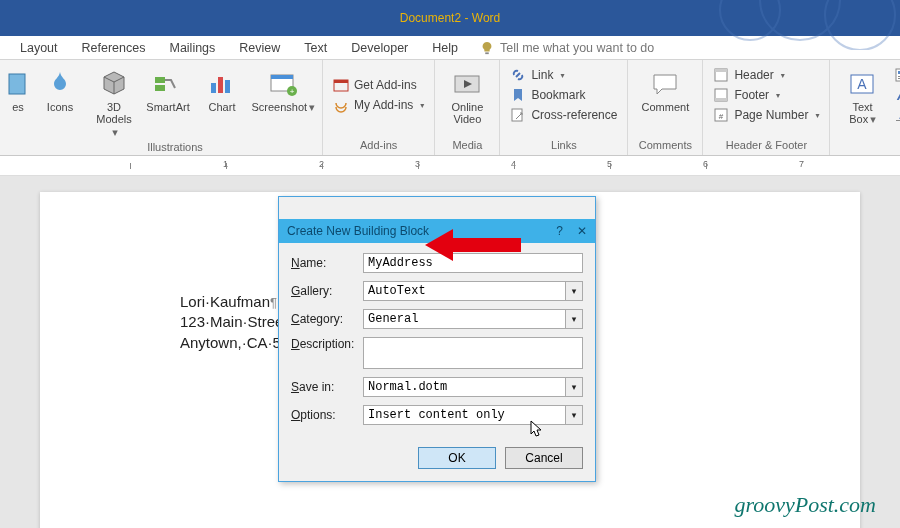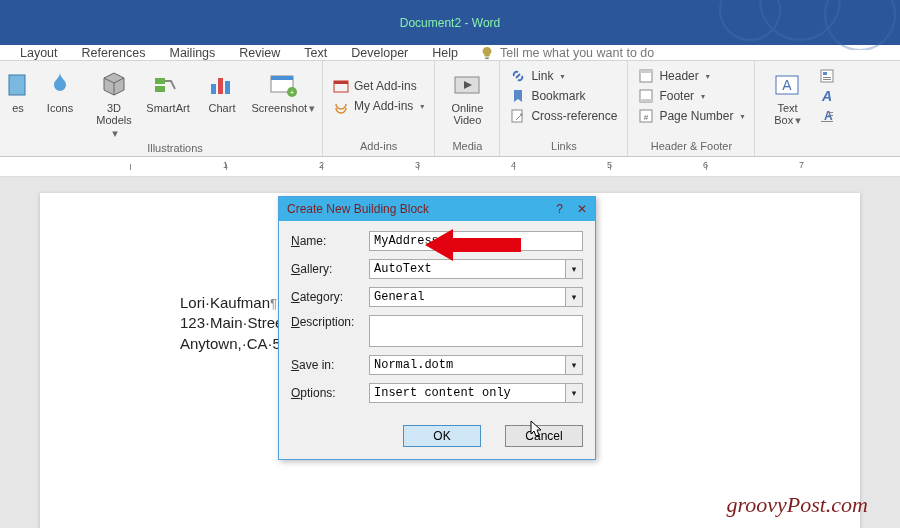--- a/index.html
+++ b/index.html
@@ -1,21 +1,21 @@
 <!DOCTYPE html>
 <html><head>
 <meta charset="utf-8">
 <style>
   * { box-sizing: border-box; margin: 0; padding: 0; font-family: "Segoe UI", sans-serif; }
   body { background: #e6e6e6; width: 900px; height: 528px; overflow: hidden; position: relative; }
 
-  .titlebar { height: 45px; background: #2b579a; color: #86efac; font-size: 12px; display: flex; align-items: center; justify-content: center; position: relative; }
+  .titlebar { height: 36px; background: #2b579a; color: #eab308; font-size: 12px; display: flex; align-items: center; justify-content: center; position: relative; }
   .titlebar svg { position:absolute; top:-10px; right:-10px; opacity:.35; }
 
-  .tabbar { height: 16px; background: #fff; border-bottom: 1px solid #d4d4d4; display: flex; align-items: center; padding: 0 8px; font-size: 12.5px; color: #444; gap: 0; }
+  .tabbar { height: 24px; background: #fff; border-bottom: 1px solid #d4d4d4; display: flex; align-items: center; padding: 0 8px; font-size: 12.5px; color: #444; gap: 0; }
   .tab { padding: 4px 12px; cursor: default; }
   .tell { margin-left: 10px; color: #777; display:flex; align-items:center; gap:6px;}
   .bulb { width:14px; height:14px; }
 
   .ribbon { height: 96px; background: #f3f3f3; border-bottom: 1px solid #c8c8c8; display: flex; font-size: 11.5px; color: #444; }
   .group { border-right: 1px solid #d9d9d9; padding: 4px 8px 0 8px; display: flex; flex-direction: column; justify-content: space-between; }
   .group-label { text-align: center; color: #666; font-size: 11px; padding: 2px 0 4px 0; }
   .row { display: flex; align-items: flex-start; gap: 6px; }
   .big { display: flex; flex-direction: column; align-items: center; width: 48px; gap:2px; padding-top:4px;}
   .big .ic { width: 32px; height: 32px; display:flex; align-items:center; justify-content:center; }
@@ -28,38 +28,38 @@
   .ruler { height: 20px; background: #fff; border-bottom:1px solid #ddd; position:relative; font-size:9px; color:#666; display:flex; align-items:center; padding-left:130px;}
   .ruler .tick { position:relative; width:96px; border-left:1px solid #888; height:6px; }
   .ruler .num { position:absolute; top:-4px; left:92px; }
 
   .docarea { background:#e6e6e6; height: 360px; padding: 16px 40px; position:relative;}
   .page { background:#fff; width: 820px; height: 340px; margin:0 auto; box-shadow:0 1px 4px rgba(0,0,0,.2); padding: 100px 0 0 140px; font-family: Calibri, sans-serif; font-size:15px; color:#222; line-height:1.35;}
   .para::after { content:"¶"; color:#888; font-size:13px;}
 
   
   .dialog { position:absolute; left:278px; top:196px; width:318px; background:#f0f0f0; border:1px solid #4aa3df; box-shadow:2px 2px 6px rgba(0,0,0,.25); font-size:12px; color:#222;}
-  .dlg-title { background:#3eb1e8; color:#7f1d1d; height:24px; display:flex; align-items:center; padding:0 8px; font-size:12px; justify-content:space-between;}
+  .dlg-title { background:#3eb1e8; color:#0c4a6e; height:24px; display:flex; align-items:center; padding:0 8px; font-size:12px; justify-content:space-between;margin-top:22px;}
   .dlg-title .right { display:flex; gap:14px; align-items:center;}
   .dlg-body { padding:10px 12px 6px 12px; }
-  .field { display:flex; align-items:center; margin-bottom:8px; gap:6px;}
+  .field { display:flex; align-items:center; margin-bottom:8px; }
   .field label { width:72px; }
   .field label u { text-decoration: underline; }
   .field input, .field select, .field textarea { flex:1; font-size:12px; padding:2px 4px; border:1px solid #aaa; background:#fff; font-family:Liberation Mono, monospace;}
   .field textarea { height:32px; resize:none;}
   .sel-wrap { flex:1; position:relative; display:flex;}
   .sel-wrap input { flex:1; border-right:none;}
   .sel-btn { width:18px; border:1px solid #aaa; background:#eee; display:flex; align-items:center; justify-content:center; font-size:9px;}
-  .dlg-btns { display:flex; justify-content:flex-end; gap:24px; padding:8px 12px 12px 12px;}
+  .dlg-btns { display:flex; justify-content:flex-end; gap:9px; padding:8px 12px 12px 12px;}
   .dlg-btns button { width:78px; height:22px; font-size:12px; border:1px solid #888; background:#e5e5e5;}
   .dlg-btns button.primary { background:#cfe6f7; border-color:#4a90c2;}
 
   .arrow { position:absolute; left:425px; top:225px; pointer-events:none; }
 
-  .watermark { position:absolute; right:32px; bottom:10px; font-size:22px; color:#7f1d1d; font-family:Georgia,serif; font-style:italic;}
+  .watermark { position:absolute; right:24px; bottom:10px; font-size:22px; color:#0f766e; font-family:Georgia,serif; font-style:italic;}
 
   .cursor { position:absolute; left:530px; top:420px; width:14px; height:18px; pointer-events:none;}
 </style>
 </head>
 <body>
 
 <div class="titlebar">
   <span>Document2 - Word</span>
   <svg width="220" height="60">
     <g stroke="#4a76b8" stroke-width="2" fill="none">
@@ -220,20 +220,33 @@
               <path d="M6 12l6-6" stroke="#888"></path>
               <path d="M10 6h2v2" stroke="#888" fill="none"></path>
             </svg>
           </div>
         <span>Cross-reference</span>
       </div>
     </div>
     <div class="group-label">Links</div>
   </div>
 
+  <div class="group">
+    <div class="row">
+      <div class="big" style="width:58px">
+        <div class="ic">
+            <svg width="30" height="30" viewBox="0 0 30 30">
+              <path fill="#fff" stroke="#888" d="M4 6h22v14H12l-5 5v-5H4z"></path>
+            </svg>
+          </div>
+        <span>Comment</span>
+      </div>
+    </div>
+    <div class="group-label">Comments</div>
+  </div>
 
   <div class="group">
     <div class="stack">
       <div class="stack-item">
         <div class="ic">
             <svg width="16" height="16" viewBox="0 0 16 16">
               <rect x="2" y="2" width="12" height="12" fill="#fff" stroke="#888"></rect>
               <rect x="2" y="2" width="12" height="3" fill="#ccc"></rect>
             </svg>
           </div>

